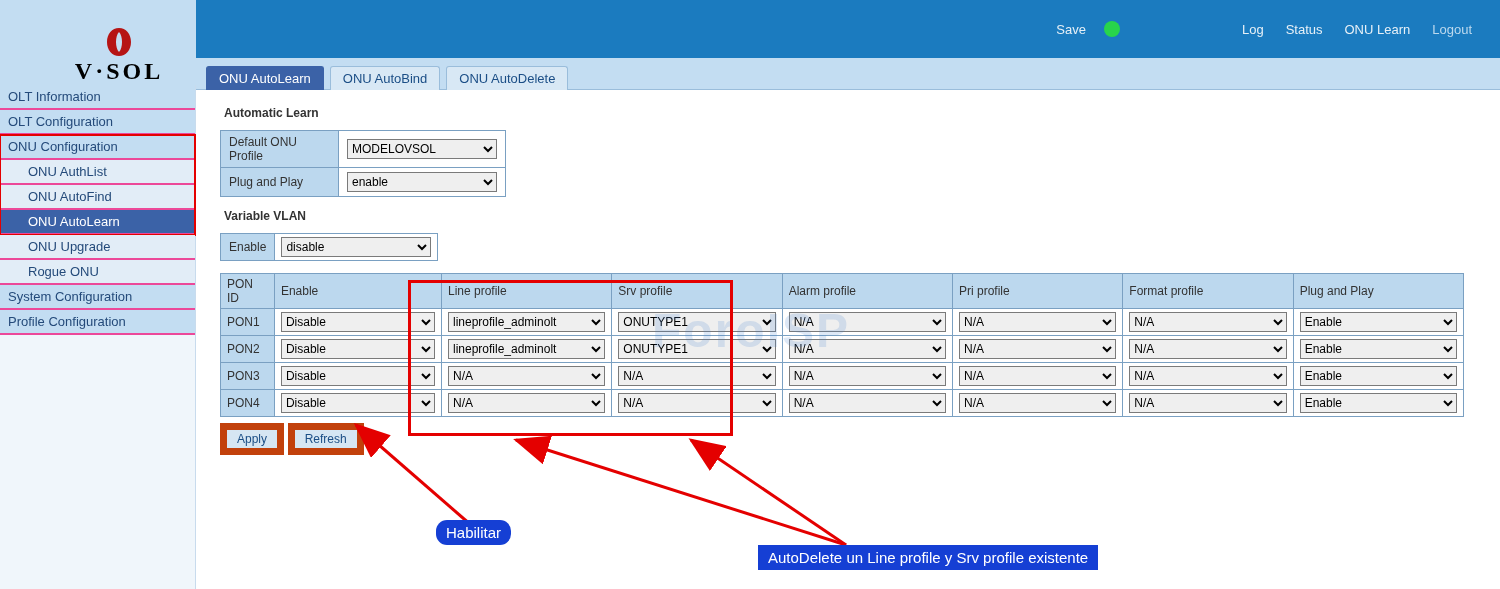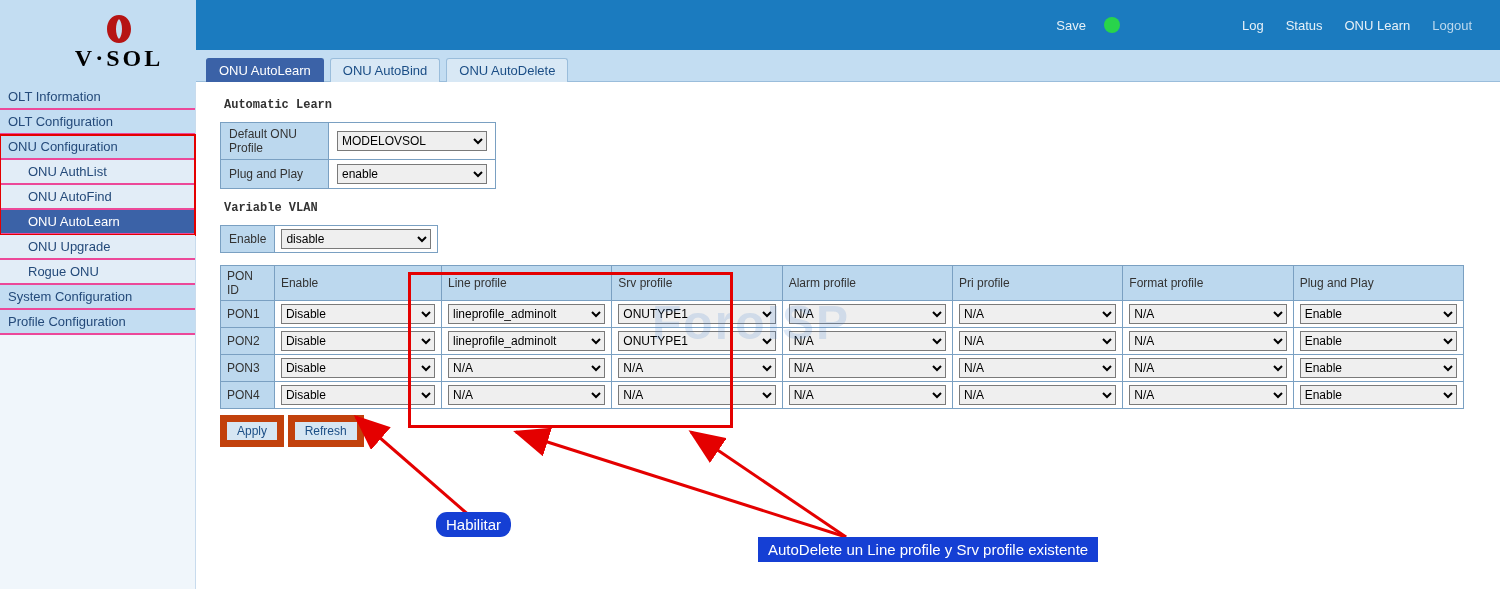--- a/index.html
+++ b/index.html
@@ -1,51 +1,51 @@
 <!DOCTYPE html>
 <html><head>
 <meta charset="utf-8">
 <style>
   * { box-sizing: border-box; }
   html, body { margin:0; padding:0; height:100%; font-family: Arial, sans-serif; font-size:13px; color:#333; background:#fff; }
   .root { display:flex; width:1500px; height:589px; position:relative; }
 
   
   .left-col { width:196px; background:#f0f6fb; flex:0 0 196px; display:flex; flex-direction:column; border-right:1px solid #c8dbed; }
-  .logo-wrap { width:196px; height:85px; display:flex; align-items:center; justify-content:center; background:#c3ddf2; flex:0 0 85px;padding-left:42px; }
+  .logo-wrap { width:196px; height:85px; display:flex; align-items:flex-end; justify-content:center; background:#c3ddf2; flex:0 0 85px;padding-left:42px; }
   .logo { display:flex; flex-direction:column; align-items:center; justify-content:center; }
   .logo-icon { width:32px; height:32px; position:relative; }
   .logo-icon svg{ width:32px; height:32px; }
   .logo-text { font-family: Georgia, serif; font-size:24px; font-weight:bold; letter-spacing:3px; color:#000; }
   .nav { display:flex; flex-direction:column; }
   .nav-item { padding:4px 8px; cursor:pointer; font-size:13px; color:#244a7a; background:#c3ddf2; border-bottom:2px solid #ec4899;}
   .nav-item.level2 { padding-left:28px; background:#e2edf7; color:#244a7a; }
   .nav-item.selected { background:#3b62a7; color:#fff; }
   .nav-group.highlight { outline:2px solid #e40000; outline-offset:-1px; }
 
   
   .right-col { flex:1; display:flex; flex-direction:column; width:1304px; }
-  .topbar { height:50px; background:#1b7bbf; display:flex; align-items:center; justify-content:flex-end; gap:22px; padding-right:28px; color:#e6f0f7; font-size:13px; }
+  .topbar { height:58px; background:#1b7bbf; display:flex; align-items:center; justify-content:flex-end; gap:22px; padding-right:28px; color:#e6f0f7; font-size:13px; }
   .topbar .save { margin-right:0; }
   .status-dot { width:16px; height:16px; border-radius:50%; background:#28d44b; display:inline-block; margin-left:-4px; margin-right:100px;}
   .topbar-link { cursor:pointer; }
   .topbar .logout { color:#bcd9ee; }
 
   
   .tabstrip { background:#c3ddf2; height:32px; display:flex; align-items:flex-end; padding-left:10px; gap:6px; border-bottom:1px solid #9abddb; }
   .tab { padding:4px 12px; font-size:13px; color:#1b4e86; background:#d8e8f5; border:1px solid #9abddb; border-bottom:none; border-radius:3px 3px 0 0; cursor:pointer; position:relative; top:1px;}
   .tab.active { background:#3b62a7; color:#fff; border-color:#3b62a7; }
 
   
   .content { padding:10px 24px 10px 24px; position:relative; flex:1; overflow:visible; }
-  .sect-title { font-weight:bold; font-size:12px; margin:6px 4px 10px 4px;font-family:Liberation Mono, monospace; }
+  .sect-title { font-weight:bold; font-size:12px; margin:6px 4px 10px 4px; }
 
   table.form-tbl { border-collapse:collapse; margin:0 0 12px 0; }
   table.form-tbl td { border:1px solid #7aa0c2; padding:4px 8px; font-size:12px; }
-  table.form-tbl td.lbl { background:#bcd8ee; width:108px; }
+  table.form-tbl td.lbl { background:#bcd8ee; width:118px; }
   table.form-tbl select { font-size:12px; width:150px; height:20px; border:1px solid #7a7a7a;}
 
   .enable-row { display:flex; align-items:stretch; margin-bottom:12px; }
   .enable-row .lblcell { border:1px solid #7aa0c2; background:#bcd8ee; padding:4px 8px; font-size:12px; display:flex; align-items:center;}
   .enable-row .valcell { border:1px solid #7aa0c2; border-left:none; padding:3px 6px;}
   .enable-row select { font-size:12px; width:150px; height:20px; border:1px solid #7a7a7a;}
 
   table.pon-tbl { border-collapse:collapse; width:1244px; }
   table.pon-tbl th, table.pon-tbl td { border:1px solid #7aa0c2; padding:3px 6px; font-size:12px; text-align:left; vertical-align:middle; }
   table.pon-tbl th { background:#bcd8ee; font-weight:normal; }

